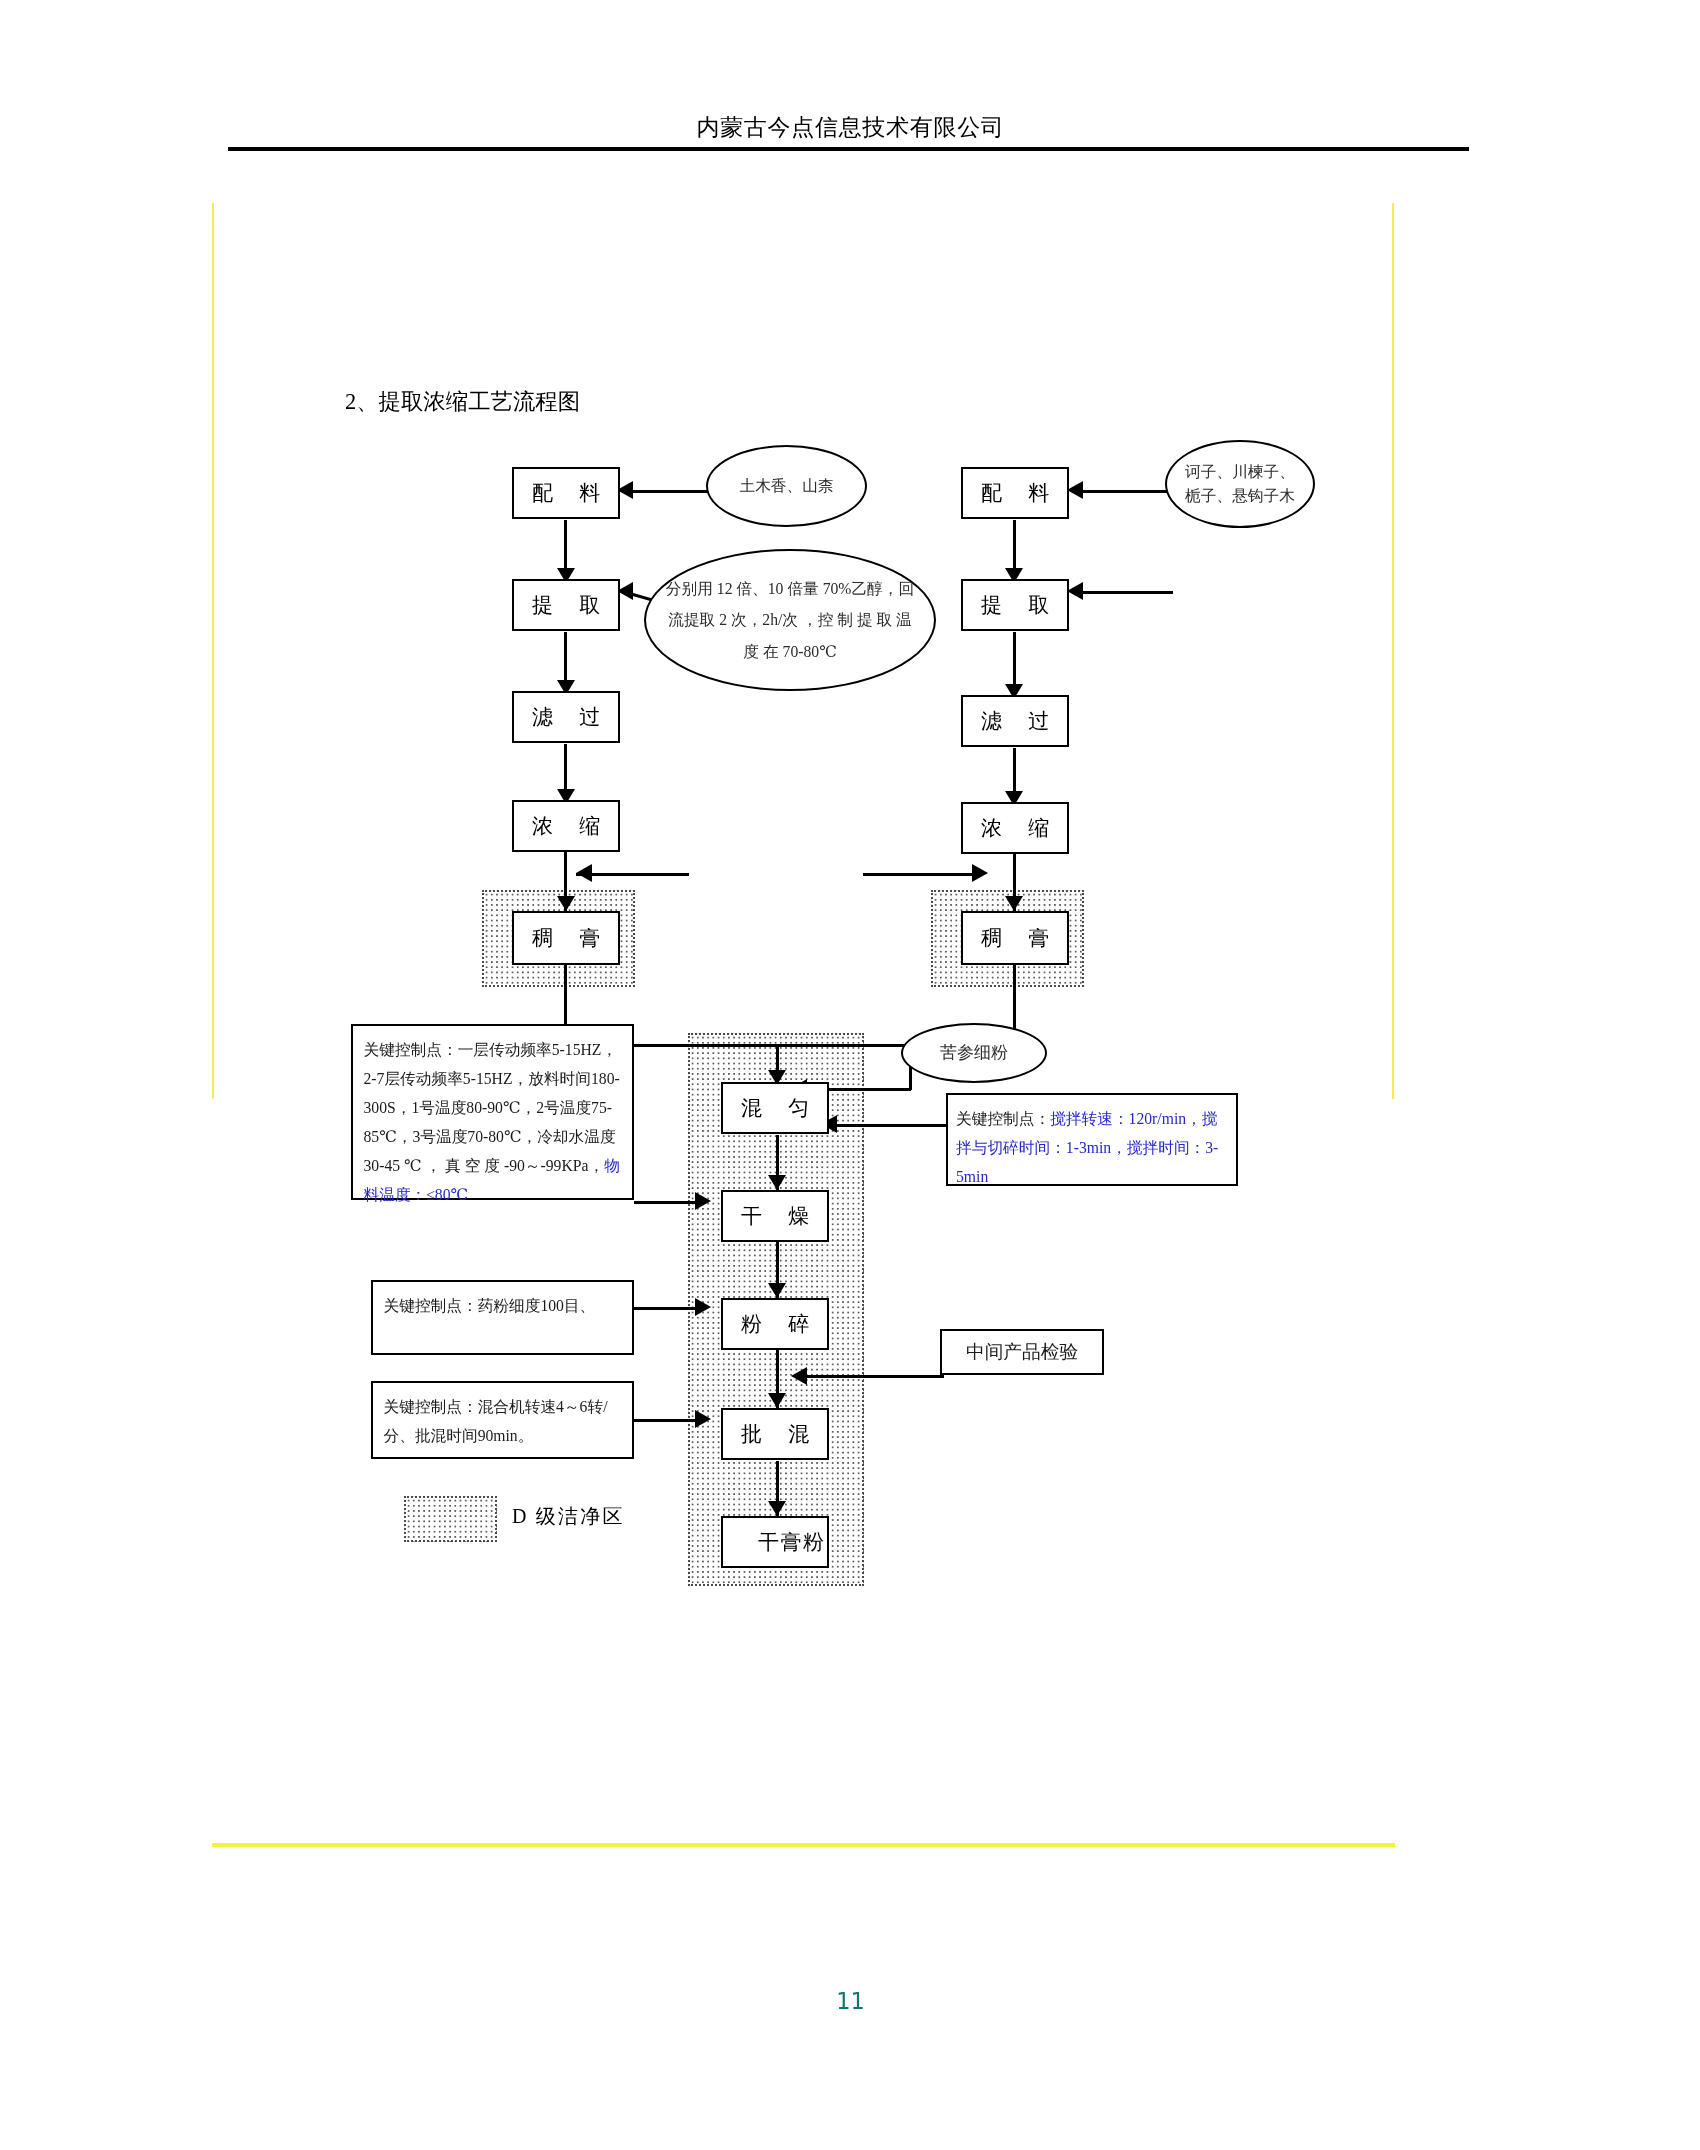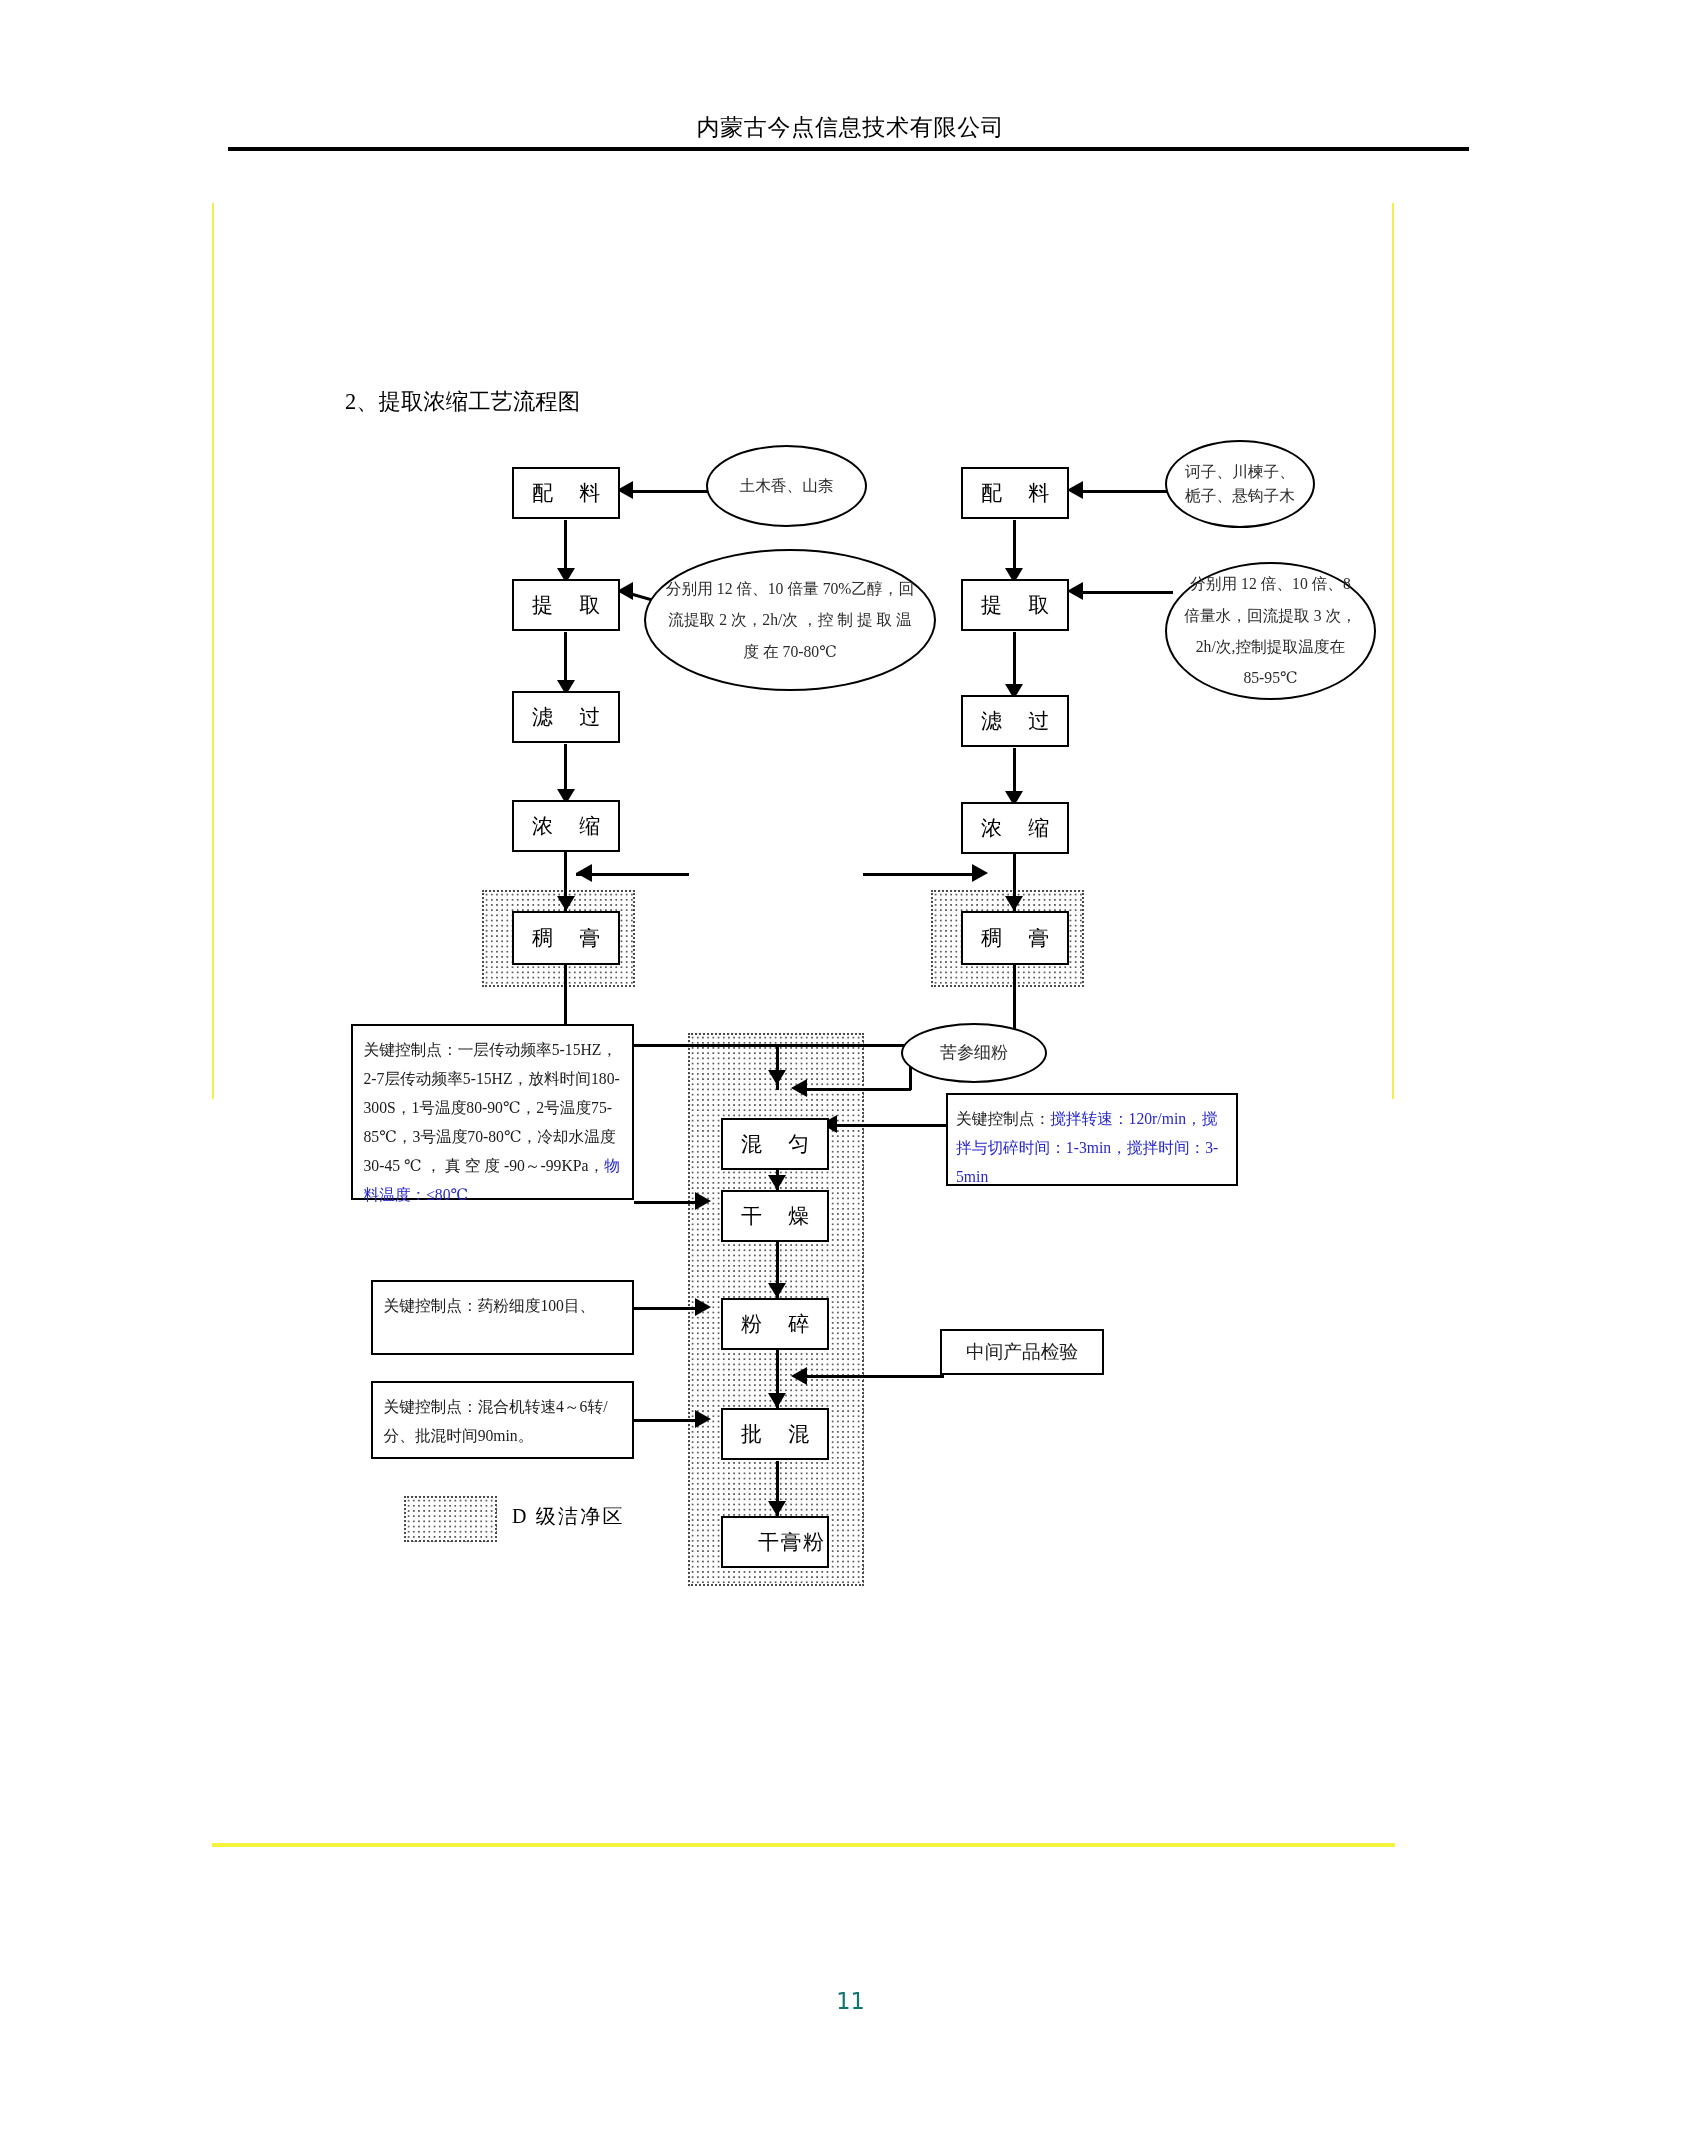--- a/index.html
+++ b/index.html
@@ -150,21 +150,21 @@
     <div class="arr-down" style="left:1005px;top:896px;"></div>
 
     <div class="pbox" style="left:961px;top:911px;width:108px;height:54px;">稠 膏</div>
 
     <div class="vline" style="left:1013px;top:964px;height:82px;"></div>
     <div class="hline" style="left:777px;top:1044px;width:235px;"></div>
 
     <div class="vline" style="left:776px;top:1044px;height:46px;"></div>
     <div class="arr-down" style="left:768px;top:1070px;"></div>
 
-    <div class="pbox" style="left:721px;top:1082px;width:108px;height:52px;margin-top:36px;">混 匀</div>
+    <div class="pbox" style="left:721px;top:1082px;width:108px;height:52px;">混 匀</div>
     <div class="vline" style="left:776px;top:1135px;height:64px;"></div>
     <div class="arr-down" style="left:768px;top:1175px;"></div>
 
     <div class="pbox" style="left:721px;top:1190px;width:108px;height:52px;">干 燥</div>
     <div class="vline" style="left:776px;top:1242px;height:64px;"></div>
     <div class="arr-down" style="left:768px;top:1283px;"></div>
 
     <div class="pbox" style="left:721px;top:1298px;width:108px;height:52px;">粉 碎</div>
     <div class="vline" style="left:776px;top:1350px;height:69px;"></div>
     <div class="arr-down" style="left:768px;top:1393px;"></div>
@@ -180,21 +180,20 @@
     <div class="arr-left" style="left:617px;top:481px;"></div>
 
     <div class="ell" style="left:1165px;top:440px;width:150px;height:88px;">诃子、川楝子、栀子、悬钩子木</div>
     <div class="hline" style="left:1076px;top:490px;width:91px;"></div>
     <div class="arr-left" style="left:1067px;top:481px;"></div>
 
     <div class="ell lg" style="left:644px;top:549px;width:292px;height:142px;">分别用 12 倍、10 倍量 70%乙醇，回流提取 2 次，2h/次 ，控 制 提 取 温 度 在 70-80℃</div>
     <div class="hline" style="left:626px;top:591px;width:45px;transform:rotate(16deg);transform-origin:left center;"></div>
     <div class="arr-left" style="left:617px;top:582px;"></div>
 
-    <div class="ell lg" style="left:1165px;top:562px;width:211px;height:138px;">分别用 12 倍、10 倍、8 倍量水，回流提取 3 次， 2h/次,控制提取温度在 85-95℃</div>
     <div class="hline" style="left:1076px;top:591px;width:97px;"></div>
     <div class="arr-left" style="left:1067px;top:582px;"></div>
 
     <div class="ell" style="left:901px;top:1023px;width:146px;height:60px;font-size:17px;">苦参细粉</div>
     <div class="hline" style="left:800px;top:1088px;width:111px;"></div>
     <div class="arr-left" style="left:791px;top:1079px;"></div>
     <div class="vline" style="left:909px;top:1053px;height:37px;"></div>
 
     <div class="hline" style="left:620px;top:873px;width:69px;"></div>
     <div class="arr-left" style="left:576px;top:864px;"></div>

